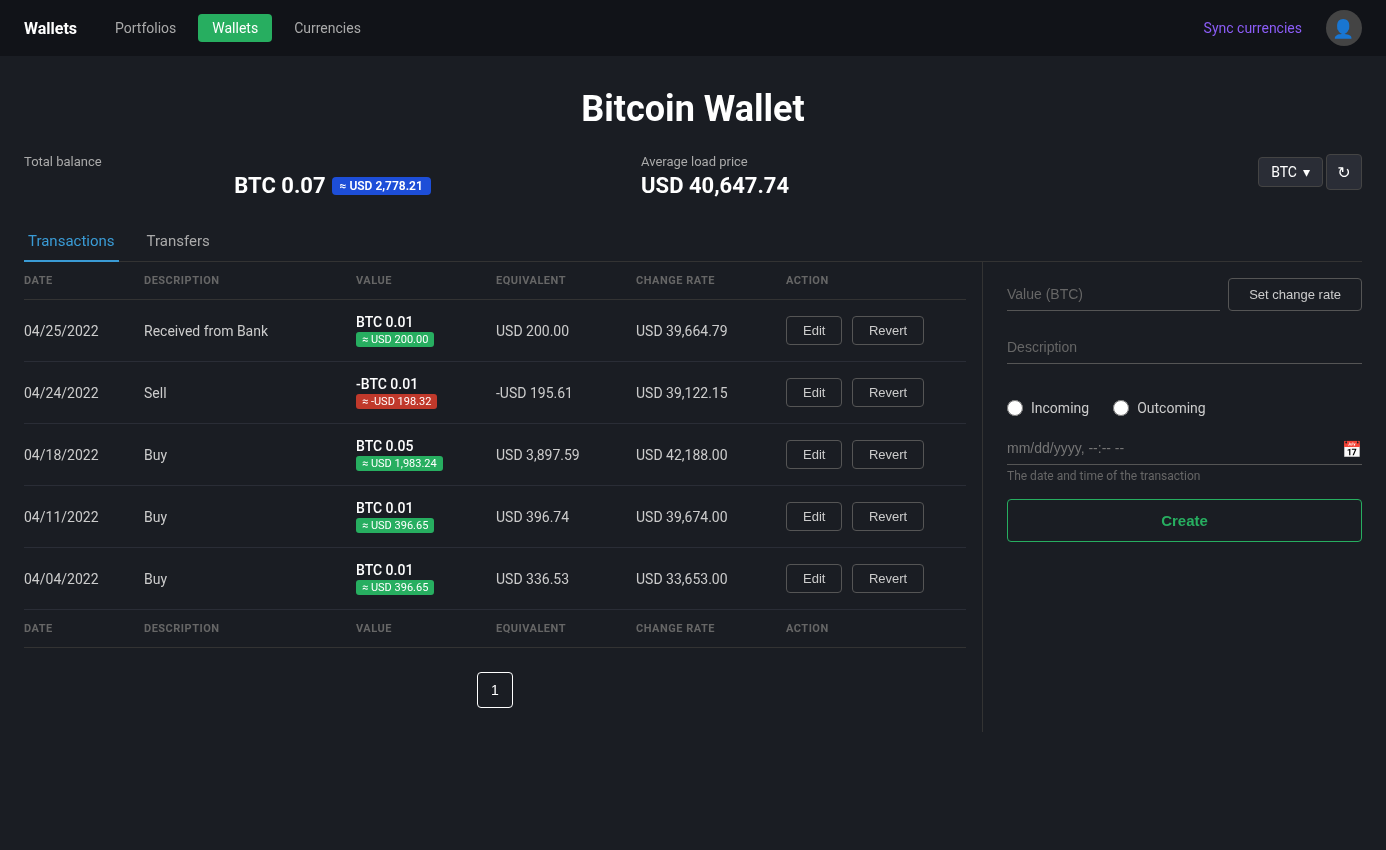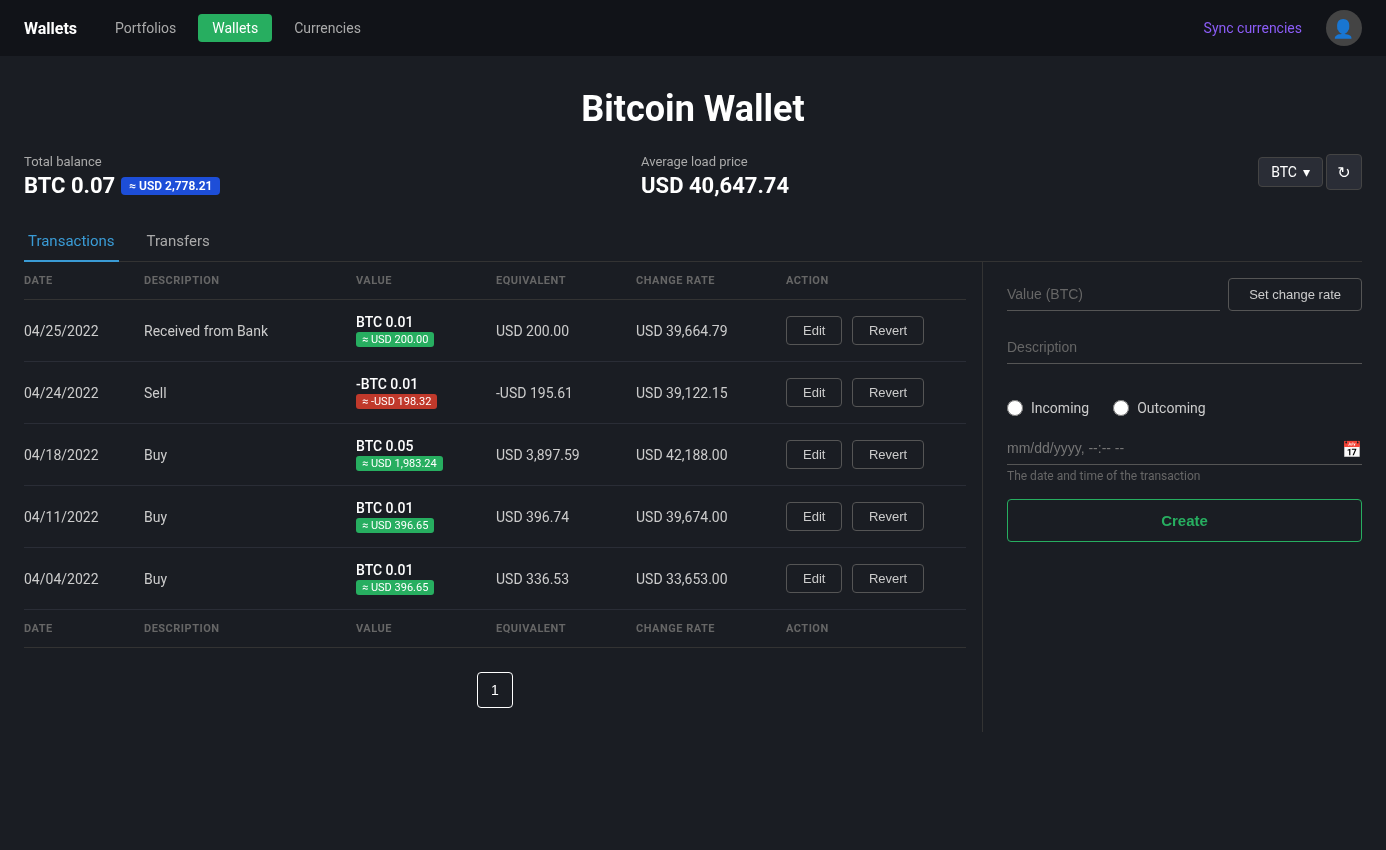--- a/index.html
+++ b/index.html
@@ -89,20 +89,21 @@
       color: #aaa;
       margin-bottom: 4px;
     }
     .balance-amount {
       font-size: 22px;
       font-weight: 700;
       color: #fff;
       display: flex;
       align-items: center;
       gap: 6px;
+      justify-content: center;
     }
     .balance-usd-badge {
       background: #1d4ed8;
       color: #fff;
       font-size: 12px;
       font-weight: 600;
       padding: 2px 8px;
       border-radius: 4px;
     }
     .avg-price-section {

